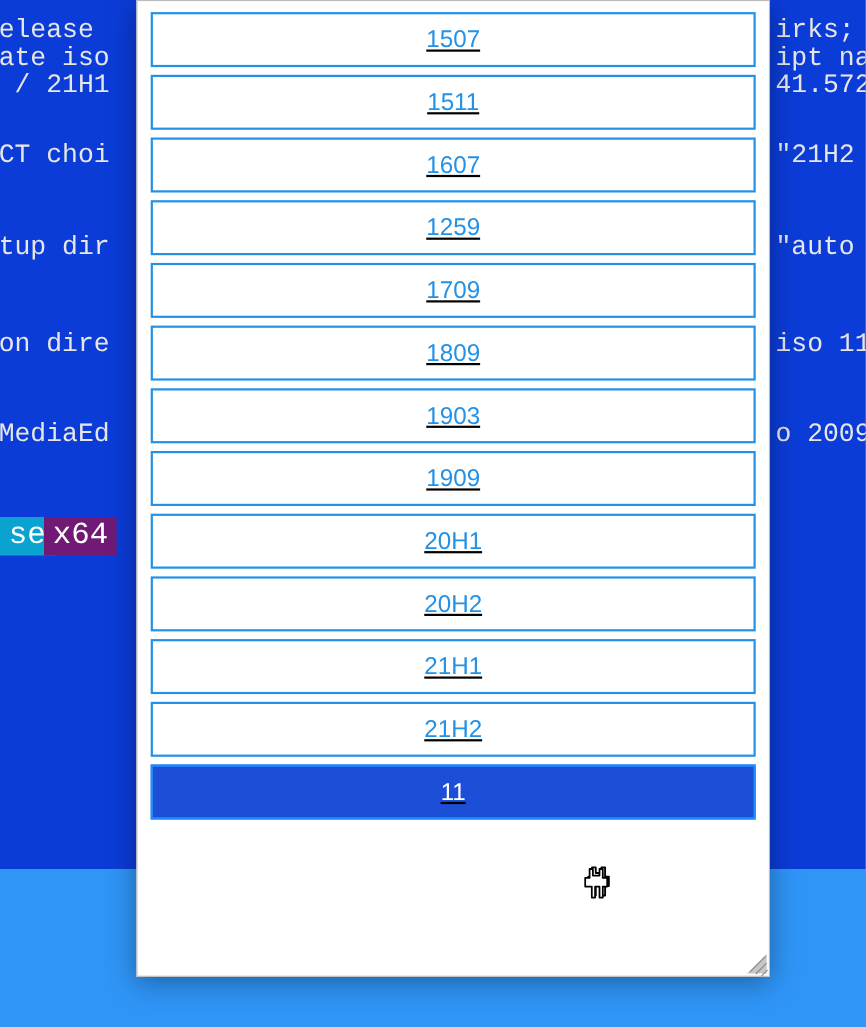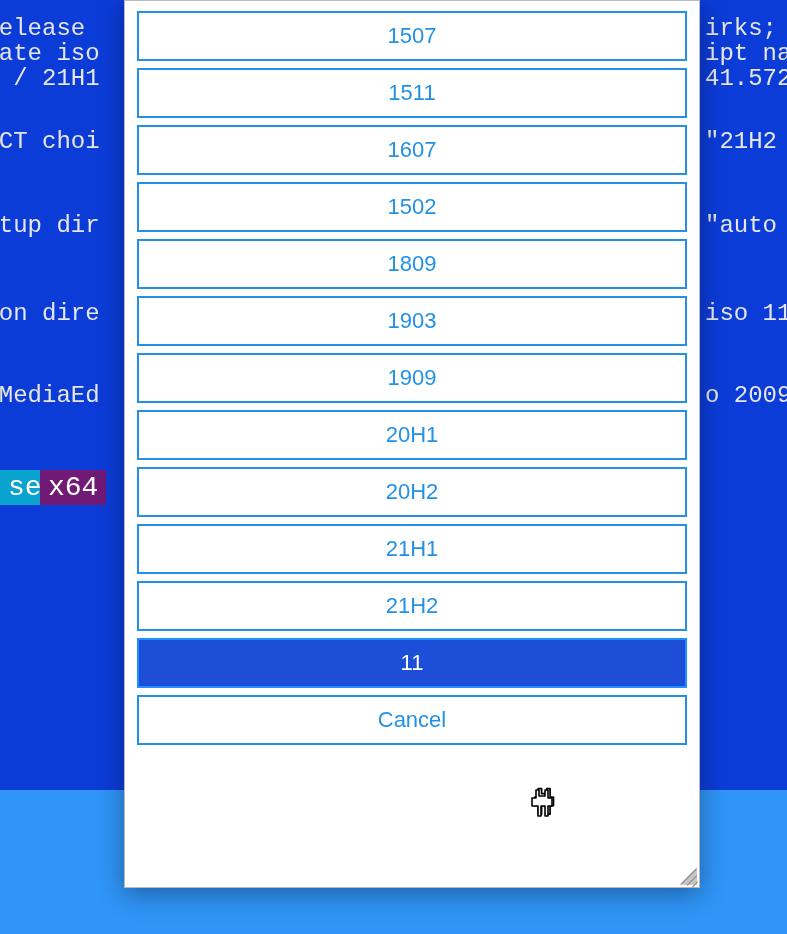--- a/index.html
+++ b/index.html
@@ -49,20 +49,21 @@
       position: absolute;
       left: 124px;
       top: 0;
       width: 576px;
       height: 888px;
       background: #ffffff;
       border: 1px solid #bbb;
       box-shadow: 0 6px 24px rgba(0,0,0,.35);
       z-index: 5;
       padding: 10px 12px 14px 12px;
+      text-decoration: underline;
     }
     .opt {
       display: flex;
       align-items: center;
       justify-content: center;
       width: 100%;
       height: 50px;
       margin-bottom: 7px;
       background: #ffffff;
       border: 2px solid #2291e6;
@@ -132,21 +133,24 @@
       <div class="opt">
         <span>1507</span>
       </div>
       <div class="opt">
         <span>1511</span>
       </div>
       <div class="opt">
         <span>1607</span>
       </div>
       <div class="opt">
-        <span>1502</span>
+        <span>1259</span>
+      </div>
+      <div class="opt">
+        <span>1709</span>
       </div>
       <div class="opt">
         <span>1809</span>
       </div>
       <div class="opt">
         <span>1903</span>
       </div>
       <div class="opt">
         <span>1909</span>
       </div>
@@ -158,23 +162,20 @@
       </div>
       <div class="opt">
         <span>21H1</span>
       </div>
       <div class="opt">
         <span>21H2</span>
       </div>
       <div class="opt sel">
         <span>11</span>
       </div>
-      <div class="opt">
-        <span>Cancel</span>
-      </div>
     </div>
   <div class="grip">
     <div class="l" style="width:20px; right:-2px; bottom:8px;"></div>
     <div class="l" style="width:14px; right:-2px; bottom:4px;"></div>
     <div class="l" style="width:8px;  right:-2px; bottom:0px;"></div>
   </div>
 </div>
 
 <svg class="cursor" width="30" height="34" viewBox="0 0 30 34">
   <path d="M10 2 L10 12 L6 12 L6 22 L10 22 L10 32 L14 32 L14 22 L20 22 L20 32 L24 32 L24 22 L28 22 L28 12 L24 12 L24 2 L20 2 L20 8 L14 8 L14 2 Z" transform="scale(0.85) translate(2,1)" fill="#ffffff" stroke="#000000" stroke-width="2" stroke-linejoin="round"></path>

